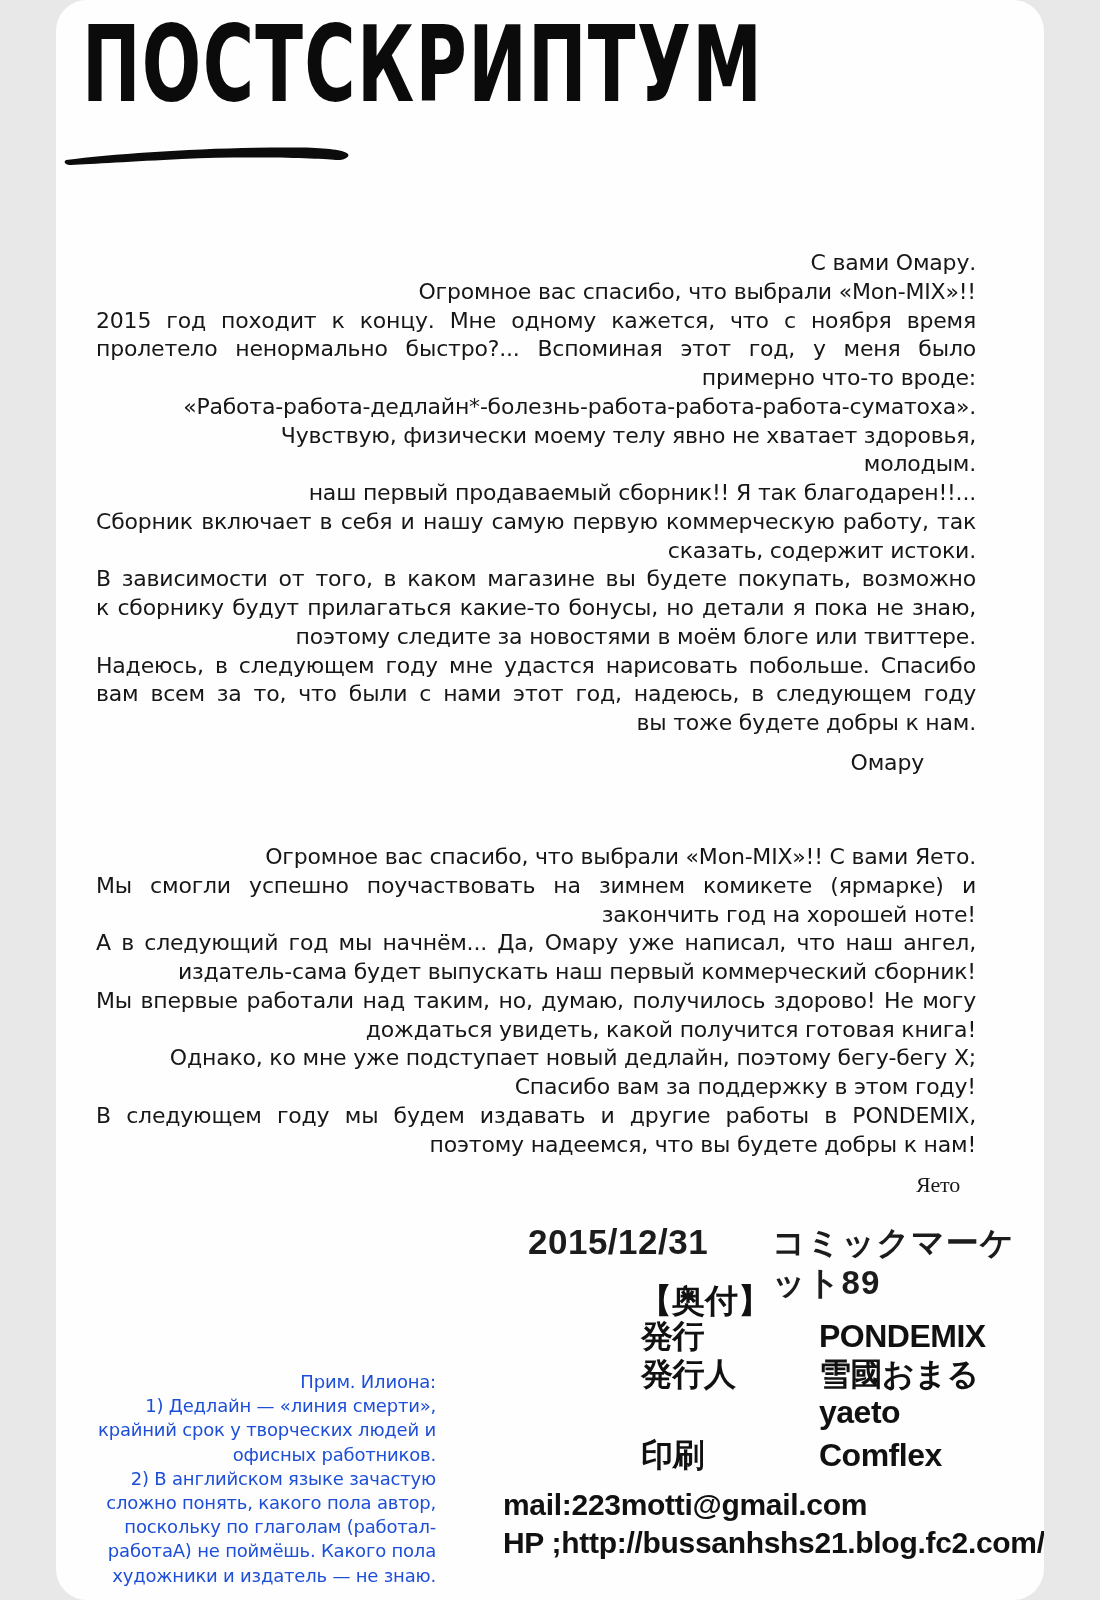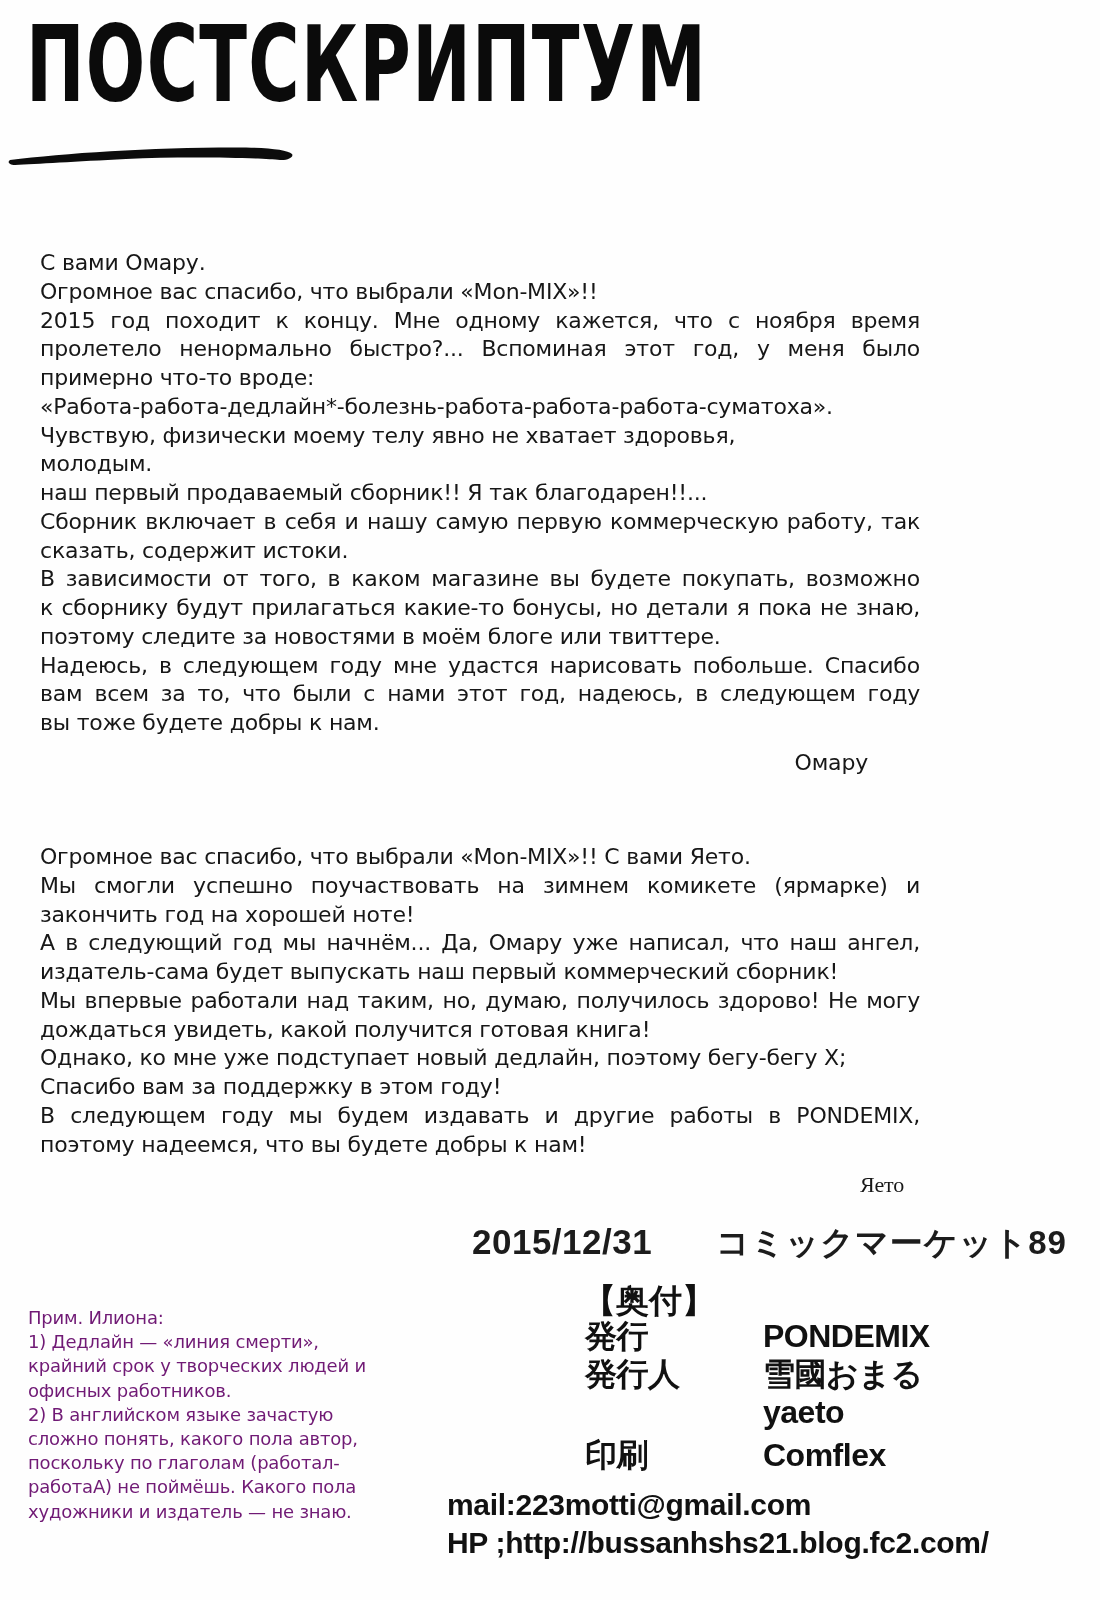--- a/index.html
+++ b/index.html
@@ -1,38 +1,39 @@
 <!DOCTYPE html>
 <html><head>
 <meta charset="utf-8">
 <style>
   html,body { margin:0; padding:0; background:#e8e8e8; }
   .page {
-    position:relative; width:1100px; height:1600px; margin:0 auto;
+    position:relative; width:988px; height:1600px; margin:0 auto;
     background:#fefefe; color:#141414; overflow:hidden;
     font-family:"DejaVu Sans", sans-serif;
+    border-radius:31px;
   }
   
   .title {
     position:absolute; left:26px; top:12px;
     font-size:106px; line-height:106px; font-weight:bold;
     letter-spacing:2px; white-space:nowrap;
     transform:scaleX(0.66); transform-origin:left top;
     color:#0b0b0b;
   }
   .underline { position:absolute; left:6px; top:138px; width:292px; height:32px; }
   
   .block {
     position:absolute; left:40px; width:880px;
     font-size:22px; line-height:28.75px; letter-spacing:-0.2px;
     color:#171717;
   }
   .b1 { top:249px; }
   .b2 { top:843px; }
-  .line { min-height:28.75px; }
+  .line { min-height:28.75px;text-align:right; }
   .j { text-align:justify; text-align-last:justify; }
   .sig { text-align:right; }
   .sig-omaru { padding-right:52px; margin-top:11px; }
   .sig-yaeto { padding-right:16px; margin-top:12px;font-family:Liberation Serif, serif; }
   
   .event-date {
     position:absolute; left:472px; top:1222px;
     font-family:"Liberation Sans", sans-serif;
     font-size:35px; line-height:40px; font-weight:bold; letter-spacing:0.5px;
     color:#1c1c1c;
@@ -61,23 +62,23 @@
   .contact {
     position:absolute; left:447px;
     font-family:"Liberation Sans", sans-serif;
     font-size:30px; line-height:34px; font-weight:bold; letter-spacing:-0.3px;
     color:#111; white-space:nowrap;
   }
   .mail { top:1488px; }
   .hp { top:1526px; }
   
   .note {
-    position:absolute; left:28px; top:1306px; width:352px;
-    text-align:left; font-size:18px; line-height:24.2px;
-    letter-spacing:-0.2px; color:#701a75;
+    position:absolute; left:28px; top:1370px; width:352px;
+    text-align:right; font-size:18px; line-height:24.2px;
+    letter-spacing:-0.2px; color:#1d4ed8;
   }
 </style>
 </head>
 <body>
 
 <div class="page">
 
   <div class="title">ПОСТСКРИПТУМ</div>
 
   <div class="underline">

